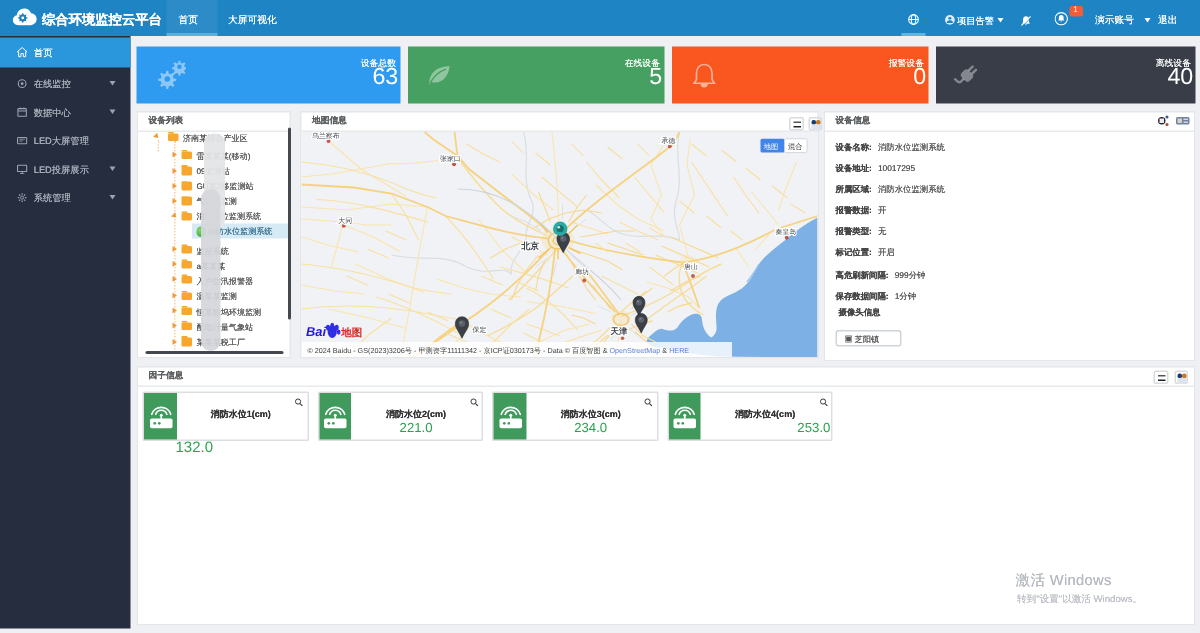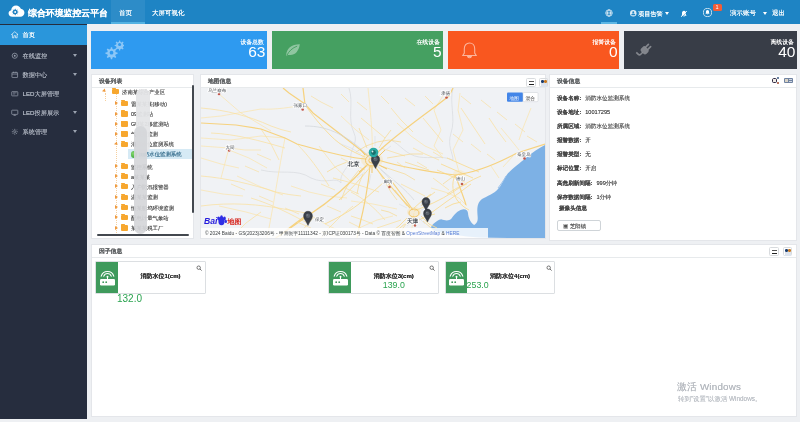--- a/index.html
+++ b/index.html
@@ -467,57 +467,78 @@
           <circle cx="9.2" cy="15.2" r="0.9" fill="#3f9a5c"></circle>
         </svg>
       </div>
       <div class="abs cjk" style="left:21px;top:10px;width:87px;text-align:center;font-size:6px;font-weight:bold;color:#333">消防水位1(cm)</div>
       <div class="abs" style="left:21px;top:31px;width:87px;text-align:left;font-size:10px;color:#2aa34f">132.0</div>
       <svg style="position:absolute;right:2px;top:3.5px" width="6.5" height="6.5" viewBox="0 0 14 14">
         <circle cx="5.8" cy="5.8" r="3.7" fill="none" stroke="#333" stroke-width="1.4"></circle>
         <path d="M8.7 8.7 L12 12" stroke="#333" stroke-width="1.6"></path>
       </svg>
     </div>
+    <div class="abs" style="left:120.9px;top:16.5px;width:110.5px;height:33.5px;background:#fff;border:1px solid #dcdfe2;border-radius:1px">
+      <div class="abs" style="left:0;top:0;width:21.5px;height:31.5px;background:#3f9a5c">
+        <svg style="position:absolute;left:0.5px;top:5px" width="21" height="21" viewBox="0 0 21 21">
+          <g stroke="#fff" fill="none" stroke-width="1.1" stroke-linecap="round">
+            <path d="M4.2 9.2 A6.6 6.6 0 0 1 16.8 9.2"></path>
+            <path d="M6.8 9.2 A3.9 3.9 0 0 1 14.2 9.2"></path>
+          </g>
+          <circle cx="10.5" cy="9.8" r="1" fill="#fff"></circle>
+          <rect x="10" y="9.8" width="1" height="3" fill="#fff"></rect>
+          <rect x="3" y="12" width="15" height="6.5" rx="1.2" fill="#fff"></rect>
+          <circle cx="6.2" cy="15.2" r="0.9" fill="#3f9a5c"></circle>
+          <circle cx="9.2" cy="15.2" r="0.9" fill="#3f9a5c"></circle>
+        </svg>
+      </div>
+      <div class="abs cjk" style="left:21px;top:10px;width:87px;text-align:center;font-size:6px;font-weight:bold;color:#333">消防水位2(cm)</div>
+      <div class="abs" style="left:21px;top:18.2px;width:87px;text-align:center;font-size:8.8px;color:#2aa34f">221.0</div>
+      <svg style="position:absolute;right:2px;top:3.5px" width="6.5" height="6.5" viewBox="0 0 14 14">
+        <circle cx="5.8" cy="5.8" r="3.7" fill="none" stroke="#333" stroke-width="1.4"></circle>
+        <path d="M8.7 8.7 L12 12" stroke="#333" stroke-width="1.6"></path>
+      </svg>
+    </div>
     <div class="abs" style="left:237.3px;top:16.5px;width:110.5px;height:33.5px;background:#fff;border:1px solid #dcdfe2;border-radius:1px">
       <div class="abs" style="left:0;top:0;width:21.5px;height:31.5px;background:#3f9a5c">
         <svg style="position:absolute;left:0.5px;top:5px" width="21" height="21" viewBox="0 0 21 21">
           <g stroke="#fff" fill="none" stroke-width="1.1" stroke-linecap="round">
             <path d="M4.2 9.2 A6.6 6.6 0 0 1 16.8 9.2"></path>
             <path d="M6.8 9.2 A3.9 3.9 0 0 1 14.2 9.2"></path>
           </g>
           <circle cx="10.5" cy="9.8" r="1" fill="#fff"></circle>
           <rect x="10" y="9.8" width="1" height="3" fill="#fff"></rect>
           <rect x="3" y="12" width="15" height="6.5" rx="1.2" fill="#fff"></rect>
           <circle cx="6.2" cy="15.2" r="0.9" fill="#3f9a5c"></circle>
           <circle cx="9.2" cy="15.2" r="0.9" fill="#3f9a5c"></circle>
         </svg>
       </div>
       <div class="abs cjk" style="left:21px;top:10px;width:87px;text-align:center;font-size:6px;font-weight:bold;color:#333">消防水位3(cm)</div>
-      <div class="abs" style="left:21px;top:18.2px;width:87px;text-align:center;font-size:8.8px;color:#2aa34f">139.0</div>
+      <div class="abs" style="left:21px;top:18.2px;width:87px;text-align:center;font-size:8.8px;color:#2aa34f">234.0</div>
       <svg style="position:absolute;right:2px;top:3.5px" width="6.5" height="6.5" viewBox="0 0 14 14">
         <circle cx="5.8" cy="5.8" r="3.7" fill="none" stroke="#333" stroke-width="1.4"></circle>
         <path d="M8.7 8.7 L12 12" stroke="#333" stroke-width="1.6"></path>
       </svg>
     </div>
     <div class="abs" style="left:353.6px;top:16.5px;width:110.5px;height:33.5px;background:#fff;border:1px solid #dcdfe2;border-radius:1px">
       <div class="abs" style="left:0;top:0;width:21.5px;height:31.5px;background:#3f9a5c">
         <svg style="position:absolute;left:0.5px;top:5px" width="21" height="21" viewBox="0 0 21 21">
           <g stroke="#fff" fill="none" stroke-width="1.1" stroke-linecap="round">
             <path d="M4.2 9.2 A6.6 6.6 0 0 1 16.8 9.2"></path>
             <path d="M6.8 9.2 A3.9 3.9 0 0 1 14.2 9.2"></path>
           </g>
           <circle cx="10.5" cy="9.8" r="1" fill="#fff"></circle>
           <rect x="10" y="9.8" width="1" height="3" fill="#fff"></rect>
           <rect x="3" y="12" width="15" height="6.5" rx="1.2" fill="#fff"></rect>
           <circle cx="6.2" cy="15.2" r="0.9" fill="#3f9a5c"></circle>
           <circle cx="9.2" cy="15.2" r="0.9" fill="#3f9a5c"></circle>
         </svg>
       </div>
       <div class="abs cjk" style="left:21px;top:10px;width:87px;text-align:center;font-size:6px;font-weight:bold;color:#333">消防水位4(cm)</div>
-      <div class="abs" style="left:21px;top:18.2px;width:87px;text-align:left;font-size:8.8px;color:#2aa34f">253.0</div>
+      <div class="abs" style="left:21px;top:18.2px;width:87px;text-align:right;font-size:8.8px;color:#2aa34f">253.0</div>
       <svg style="position:absolute;right:2px;top:3.5px" width="6.5" height="6.5" viewBox="0 0 14 14">
         <circle cx="5.8" cy="5.8" r="3.7" fill="none" stroke="#333" stroke-width="1.4"></circle>
         <path d="M8.7 8.7 L12 12" stroke="#333" stroke-width="1.6"></path>
       </svg>
     </div>
   </div>
 
 <div class="abs cjk" style="left:677px;top:381px;font-size:9.8px;color:#b6bac0;letter-spacing:0.2px">激活 Windows</div>
 <div class="abs cjk" style="left:678px;top:394.5px;font-size:6.4px;color:#bdc1c7">转到"设置"以激活 Windows。</div>
 

